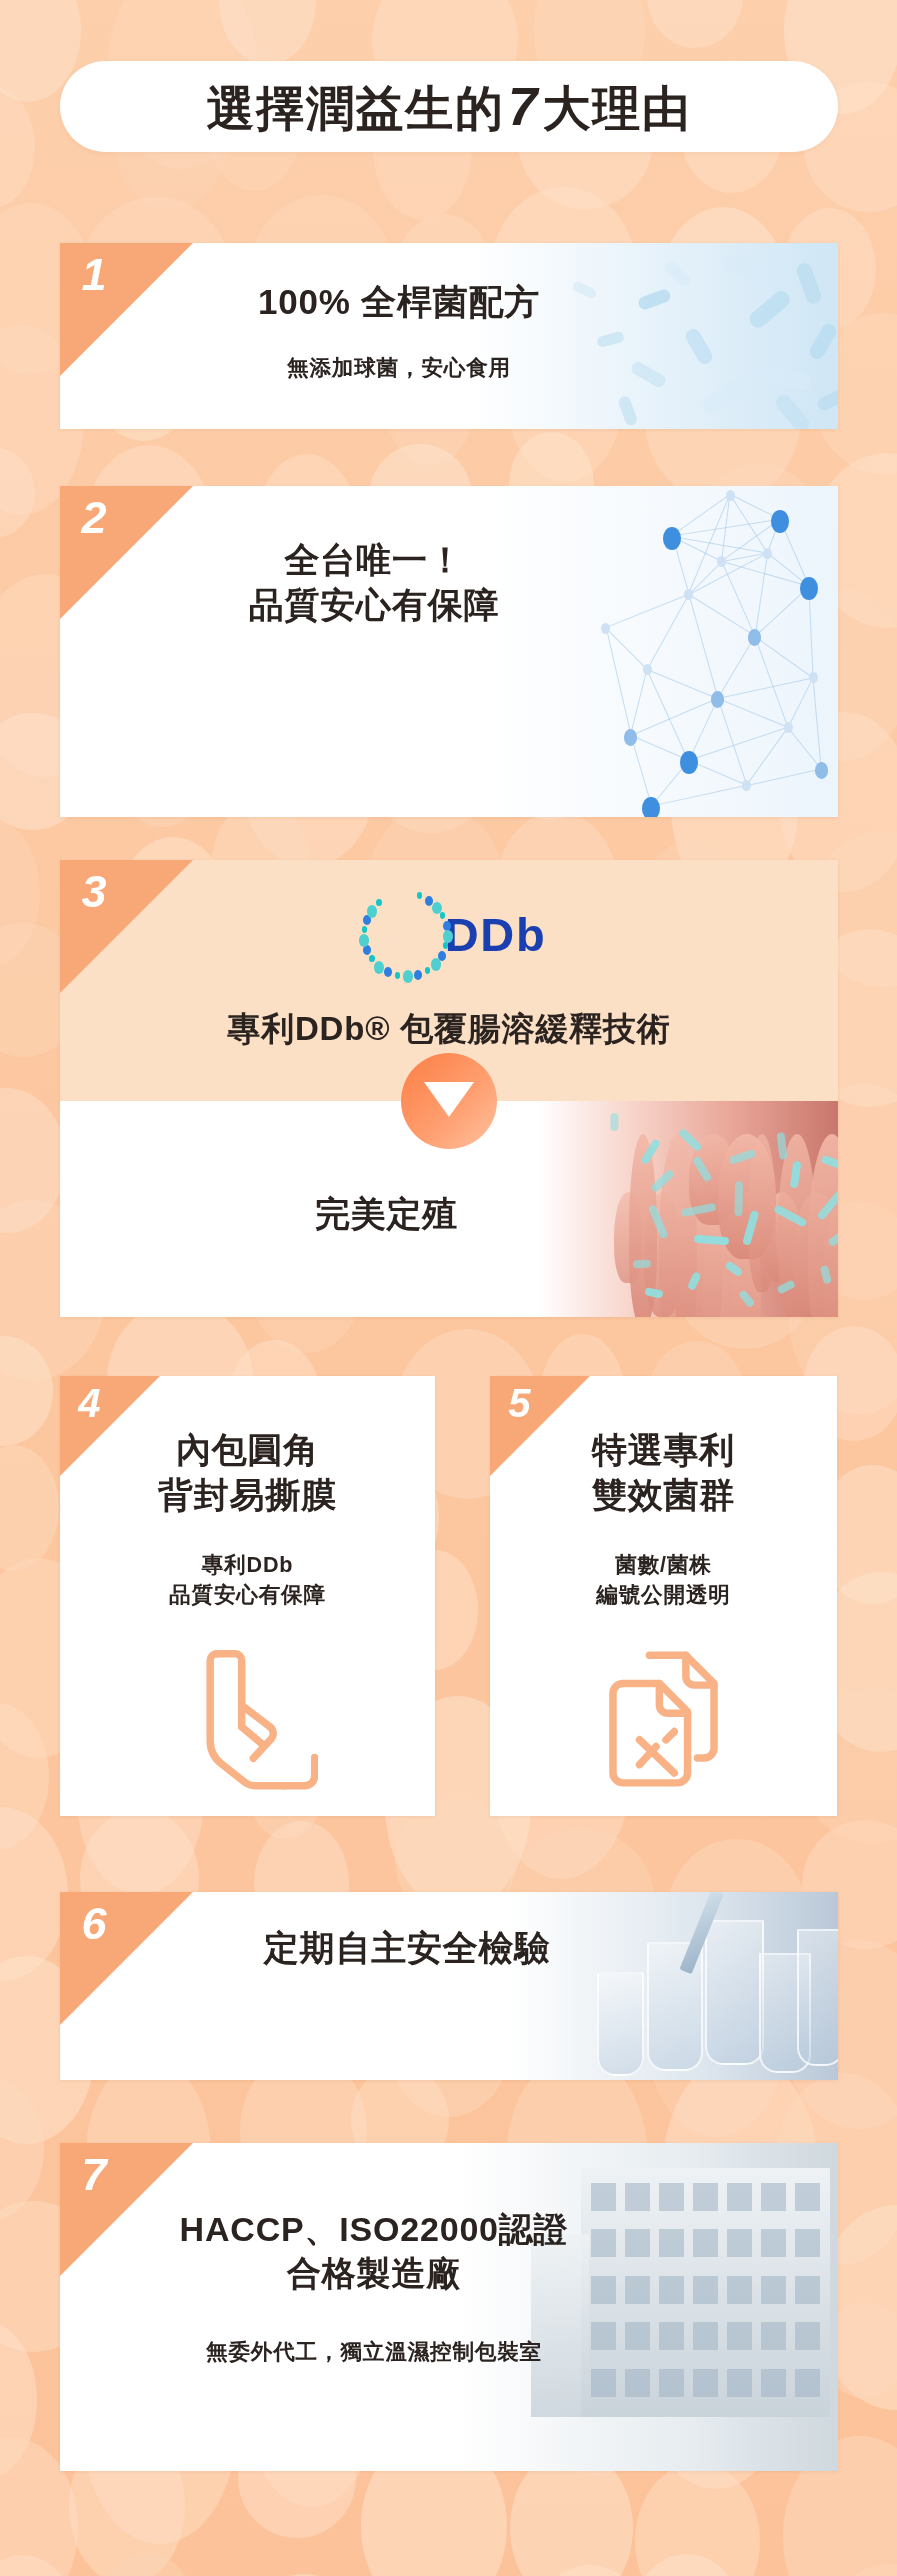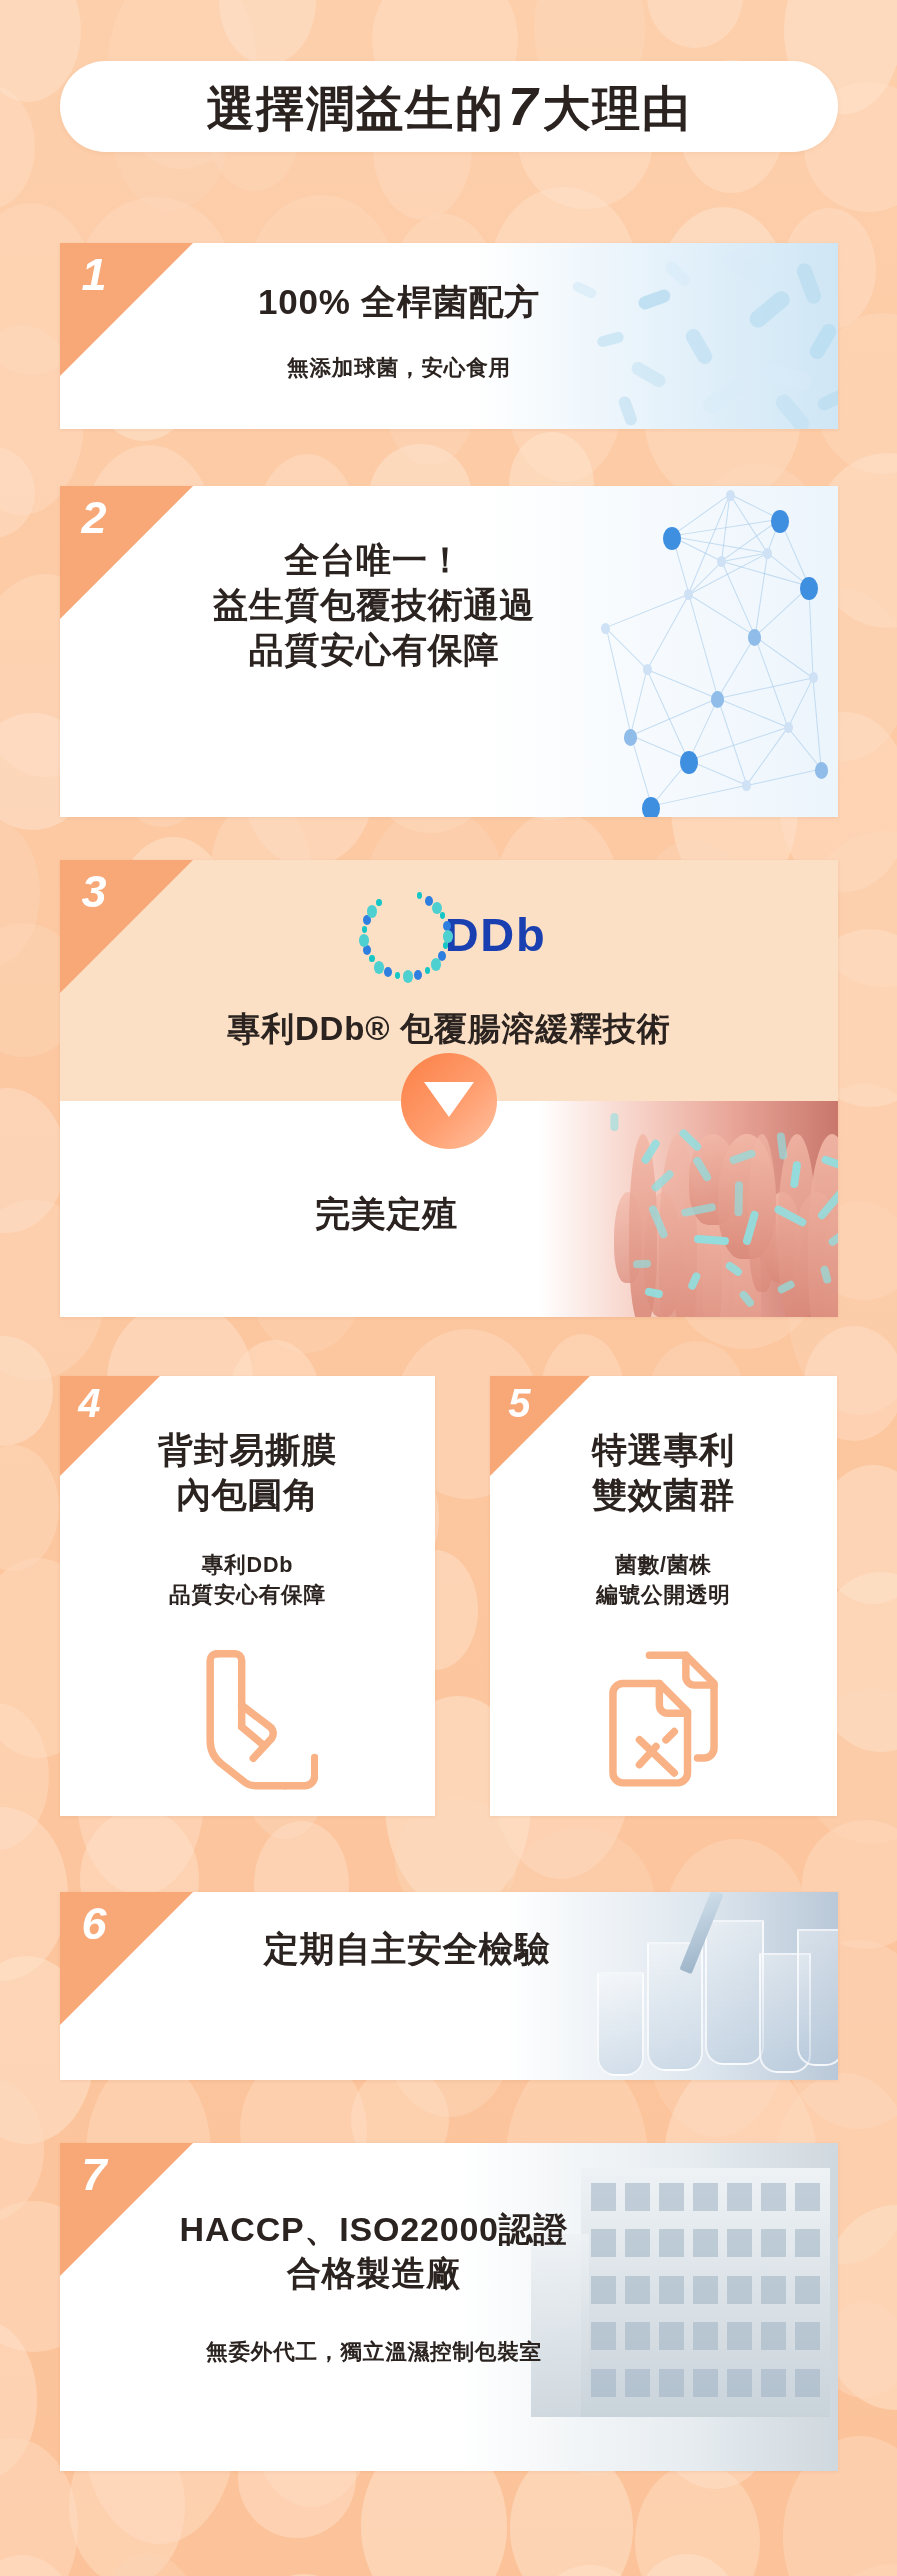--- a/index.html
+++ b/index.html
@@ -376,21 +376,20 @@
           <div class="net-dot" style="width: 9.1px; height: 11.4px; left: 120px; top: 137px; background: rgb(207, 225, 244);"></div>
           <div class="net-dot" style="width: 9.1px; height: 11.4px; left: 236px; top: 70px; background: rgb(207, 225, 244);"></div>
           <div class="net-dot" style="width: 13.3px; height: 16.6px; left: 334px; top: 276px; background: rgb(143, 188, 232);"></div>
           <div class="net-dot" style="width: 18.3px; height: 23px; left: 161px; top: 311px; background: rgb(63, 143, 224);"></div>
           <div class="net-dot" style="width: 9.1px; height: 11.4px; left: 282px; top: 62px; background: rgb(207, 225, 244);"></div>
         </div>
       <div class="corner"></div>
       <div class="corner-num">2</div>
       <div class="text-wrap" style="top:52px;">
         <div class="c-title" style="padding-right:150px;">全台唯一！</div>
-        <div class="c-title" style="padding-right:150px;">益生質包覆技術通過</div>
         <div class="c-title" style="padding-right:150px;">品質安心有保障</div>
       </div>
     </div>
   </div>
 
   <div class="card" style="left:60px;top:860px;width:778px;height:457px;">
     <div class="card-inner">
       <div class="c3-top" style="height:241px;"></div>
       <div class="c3-bot" style="height:216px;">
         <div class="photo gut" id="art3">
@@ -479,22 +478,22 @@
         <div class="c-title" style="padding-right:125px;">完美定殖</div>
       </div>
     </div>
   </div>
 
   <div class="card" style="left:60px;top:1376px;width:375px;height:440px;">
     <div class="card-inner">
       <div class="corner small"></div>
       <div class="corner-num small">4</div>
       <div class="text-wrap" style="top:52px;">
+        <div class="c-title">內包圓角</div>
         <div class="c-title">背封易撕膜</div>
-        <div class="c-title">內包圓角</div>
       </div>
       <div class="text-wrap" style="top:174px;">
         <div class="c-sub">專利DDb</div>
         <div class="c-sub">品質安心有保障</div>
       </div>
       <div class="icon-box" style="top:266px;">
         <svg width="141" height="158" viewBox="0 0 170 190" fill="none" stroke="#f8b285" stroke-width="9" stroke-linejoin="round" stroke-linecap="round">
           <path d="M48 14 h22 a8 8 0 0 1 8 8 v80"></path>
           <path d="M78 76 l34 26 a10 10 0 0 1 2 14 l-22 24"></path>
           <path d="M48 14 a8 8 0 0 0 -8 8 v96 a36 36 0 0 0 14 29 l28 22 a20 20 0 0 0 12 4 h36"></path>
@@ -537,21 +536,21 @@
           <div class="tube" style="left: 141px; top: 50px; width: 52px; height: 125px;"></div>
           <div class="tube" style="left: 199px; top: 28px; width: 55px; height: 141px;"></div>
           <div class="tube" style="left: 253px; top: 61px; width: 48px; height: 116px;"></div>
           <div class="tube" style="left: 91px; top: 80px; width: 43px; height: 100px;"></div>
           <div class="tube" style="left: 291px; top: 37px; width: 43px; height: 133px;"></div>
           <div class="pipette" style="left: 189px; top: -3.3px; width: 13.3px; height: 86px; transform: rotate(22deg);"></div>
         </div>
       <div class="corner"></div>
       <div class="corner-num">6</div>
       <div class="text-wrap" style="top:35px;">
-        <div class="c-title" style="padding-right:84px;">定期自主安全檢驗</div>
+        <div class="c-title" style="padding-right:84px;font-family:Liberation Serif, serif;">定期自主安全檢驗</div>
       </div>
     </div>
   </div>
 
   <div class="card" style="left:60px;top:2143px;width:778px;height:328px;">
     <div class="card-inner">
       <div class="photo bld" id="art7">
           <div class="bld-block" style="left: 125px; top: 25px; width: 249px; height: 249px;"></div>
           <div class="bld-block" style="left: 75px; top: 91px; width: 58px; height: 183px; opacity: 0.85;"></div>
           <div class="bld-win" style="left: 135px; top: 40px; width: 25px; height: 28px;"></div>

